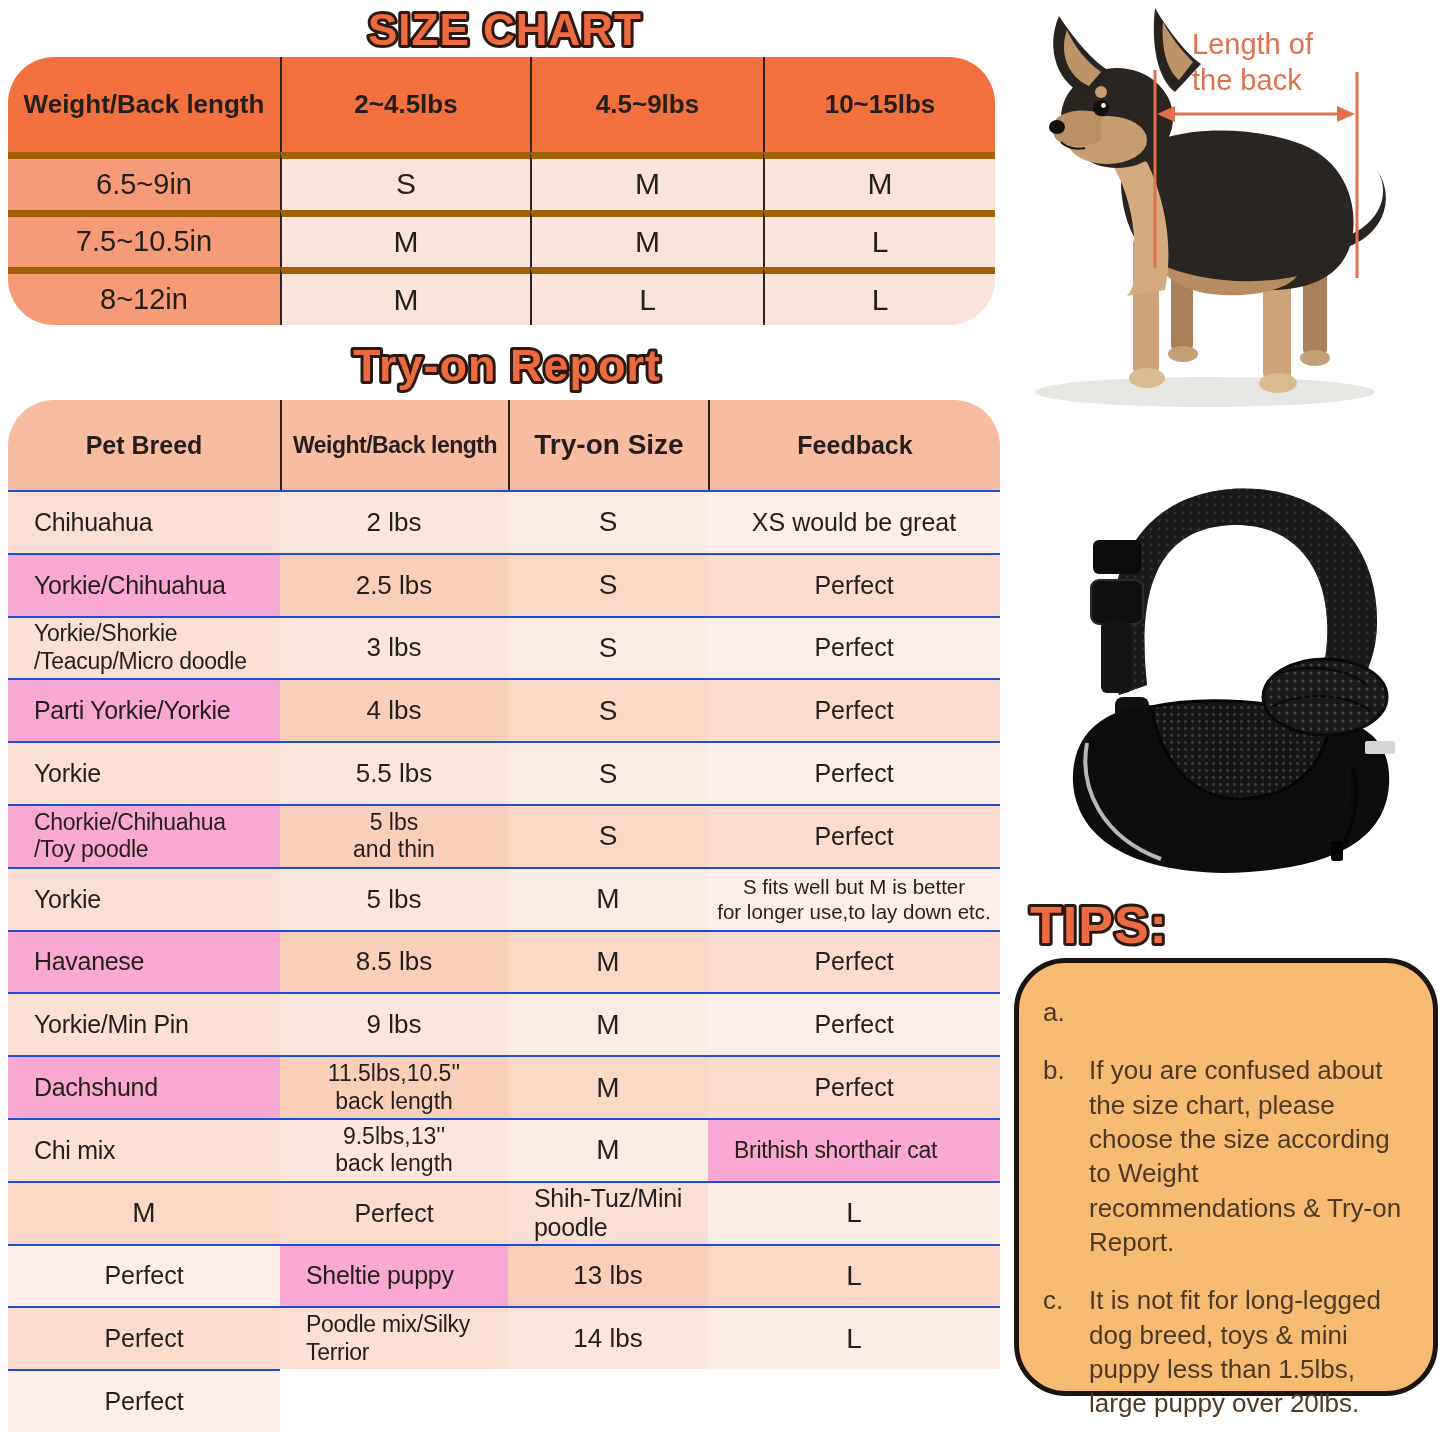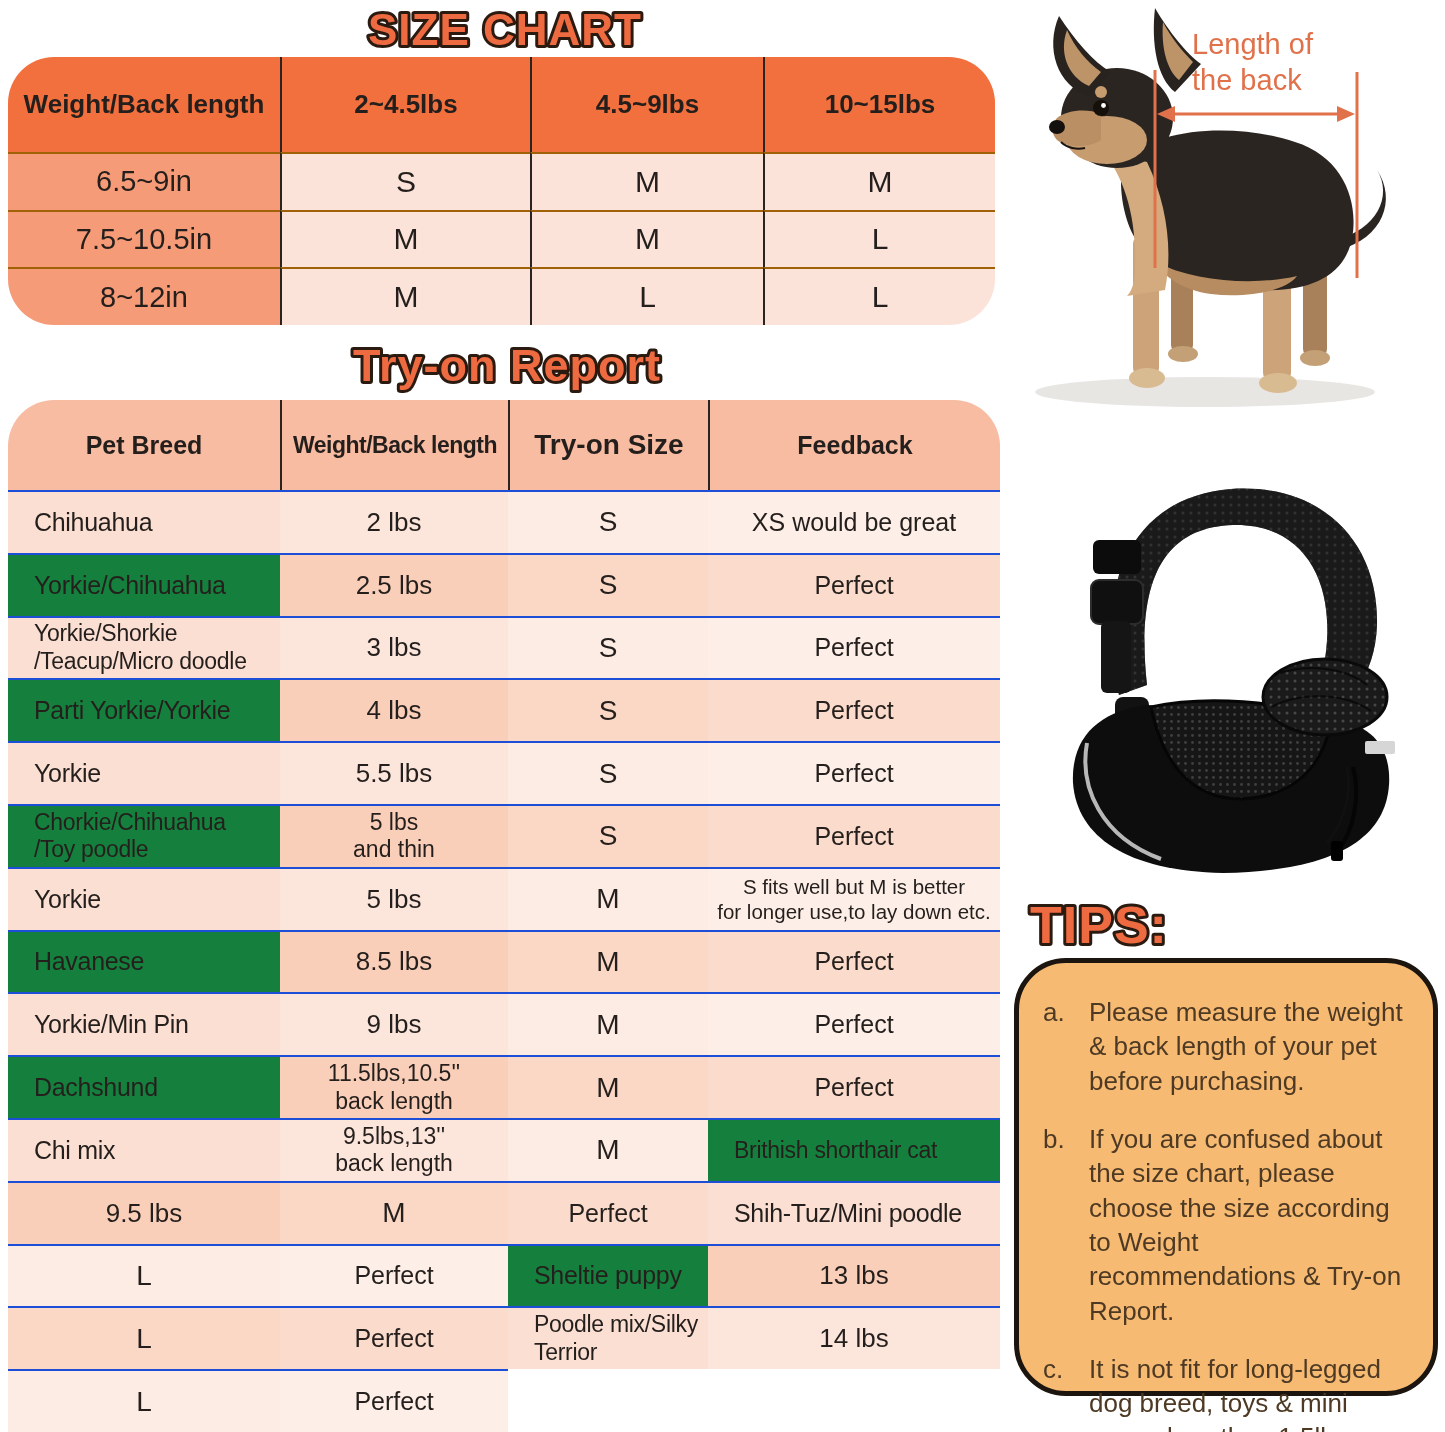--- a/index.html
+++ b/index.html
@@ -13,40 +13,40 @@
        paint-order:stroke;stroke-linejoin:round;letter-spacing:1px;}
 
   
   .size-table{position:absolute;left:8px;top:57px;width:987px;height:268px;display:grid;
               grid-template-columns:272px 250px 233px 232px;grid-template-rows:95px 1fr 1fr 1fr;
               border-radius:46px;overflow:hidden;}
   .sc{display:flex;align-items:center;justify-content:center;text-align:center;white-space:pre-line;}
   .sc.head{background:var(--size_header,#F2703D);font-weight:bold;font-size:26px;}
   .sc.lbl{background:#F69B78;font-size:29px;}
   .sc.val{background:#FBE3D9;font-size:30px;}
-  .sc.bt{border-top:2px solid #a16207;}
+  .sc.bt{border-top:7px solid #a16207;}
   .sc.bl{border-left:2px solid #2a2320;}
 
   
   .tryon-table{position:absolute;left:8px;top:400px;width:992px;height:1032px;display:grid;
                grid-template-columns:272px 228px 200px 292px;grid-template-rows:90px repeat(15,1fr);
                border-radius:46px 46px 0 0;overflow:hidden;}
   .tc{display:flex;align-items:center;justify-content:center;text-align:center;white-space:pre-line;font-size:25px;}
   .tc.head{background:var(--tryon_header,#F8BCA2);font-weight:bold;font-size:24px;}
   .tc.head.k2{font-size:23px;letter-spacing:-0.5px;}
   .tc.head.vh{border-left:2px solid #2a2320;}
   .tc.bd{border-top:2px solid #1d4ed8;}
   .tc.k1{justify-content:flex-start;text-align:left;padding-left:26px;font-size:25px;letter-spacing:-0.3px;}
   .tc.head.k1{justify-content:center;padding-left:0;letter-spacing:0;}
   .tc.k2{font-size:26px;}
   .tc.k3{font-size:28px;}
   .tc.k4{font-size:25px;}
   .sm{font-size:23px !important;line-height:1.2;}
   .xs{font-size:20.5px !important;line-height:1.25;}
-  .dk.k1{background:#15803d}.dk.k2{background:#FACFBA}.dk.k3{background:#FBD8C6}.dk.k4{background:#FBDCCC}
+  .dk.k1{background:#f9a8d4}.dk.k2{background:#FACFBA}.dk.k3{background:#FBD8C6}.dk.k4{background:#FBDCCC}
   .lt.k1{background:#FBDFD3}.lt.k2{background:#FCE6DC}.lt.k3{background:#FDECE4}.lt.k4{background:#FDEFE8}
 
   
   .fig{position:absolute;}
   .back-label{position:absolute;left:1192px;top:26px;width:185px;color:var(--annotation,#E0714B);
               font-size:29px;line-height:1.25;text-align:left;white-space:pre-line;}
 
   
   .tips-box{position:absolute;left:1014px;top:958px;width:424px;height:438px;box-sizing:border-box;
             background:var(--tips_fill,#F6BA72);border:5px solid #1c150f;border-radius:52px;
@@ -150,21 +150,20 @@
 back length</div>
     <div class="tc bd dk k3">M</div>
     <div class="tc bd dk k4">Perfect</div>
 
     <div class="tc bd lt k1">Chi mix</div>
     <div class="tc bd lt k2 sm">9.5lbs,13''
 back length</div>
     <div class="tc bd lt k3">M</div>
 
     <div class="tc bd dk k1 sm">Brithish shorthair cat</div>
-    <div class="tc bd dk k2">9.5 lbs</div>
     <div class="tc bd dk k3">M</div>
     <div class="tc bd dk k4">Perfect</div>
 
     <div class="tc bd lt k1">Shih-Tuz/Mini poodle</div>
     <div class="tc bd lt k3">L</div>
     <div class="tc bd lt k4">Perfect</div>
 
     <div class="tc bd dk k1">Sheltie puppy</div>
     <div class="tc bd dk k2">13 lbs</div>
     <div class="tc bd dk k3">L</div>
@@ -265,21 +264,20 @@
     </g>
   </svg>
 
   <svg class="ttl" style="left:1022px;top:888px;width:240px;height:72px" viewBox="0 0 240 72">
     <text x="8" y="55" class="bub" font-size="52" letter-spacing="2">TIPS:</text>
   </svg>
 
   <div class="tips-box">
     <div class="tip">
       <span class="tip-marker">a.</span>
-      <span class="tip-text">Please measure the weight &amp; back length of your pet before purchasing.</span>
     </div>
     <div class="tip">
       <span class="tip-marker">b.</span>
       <span class="tip-text">If you are confused about the size chart, please choose the size according to Weight recommendations &amp; Try-on Report.</span>
     </div>
     <div class="tip">
       <span class="tip-marker">c.</span>
       <span class="tip-text">It is not fit for long-legged dog breed, toys &amp; mini puppy less than 1.5lbs, large puppy over 20lbs.</span>
     </div>
   </div>

